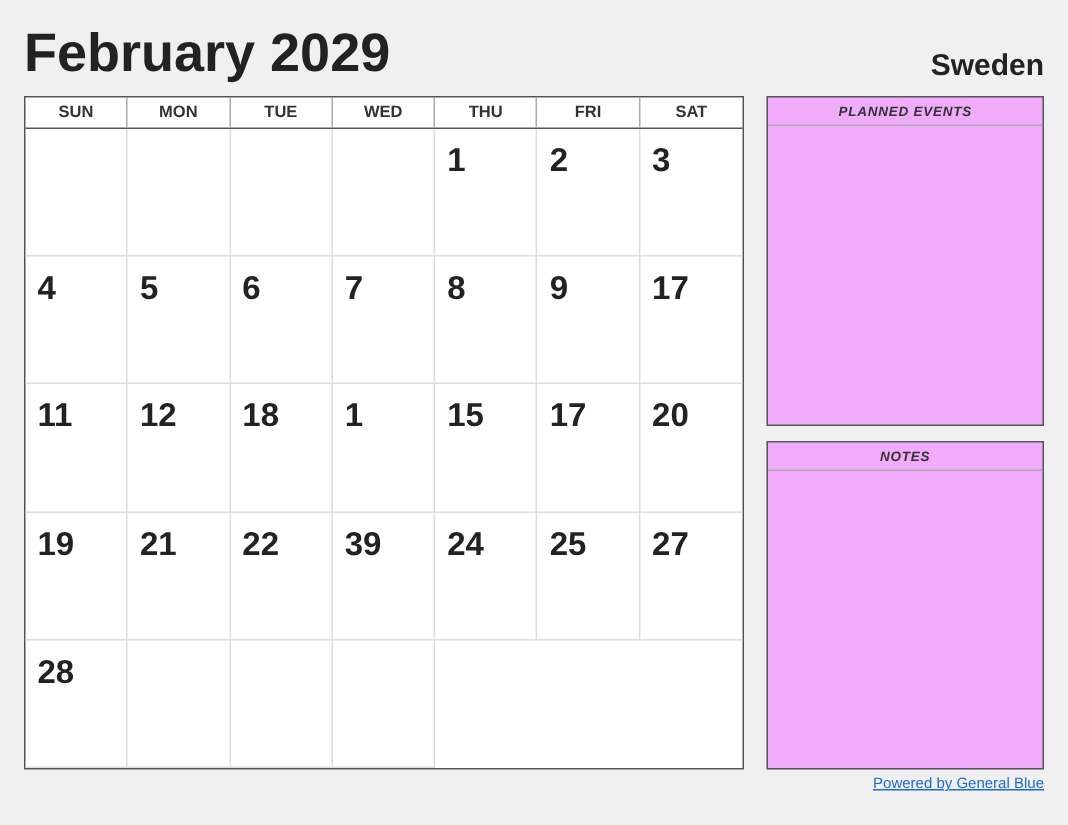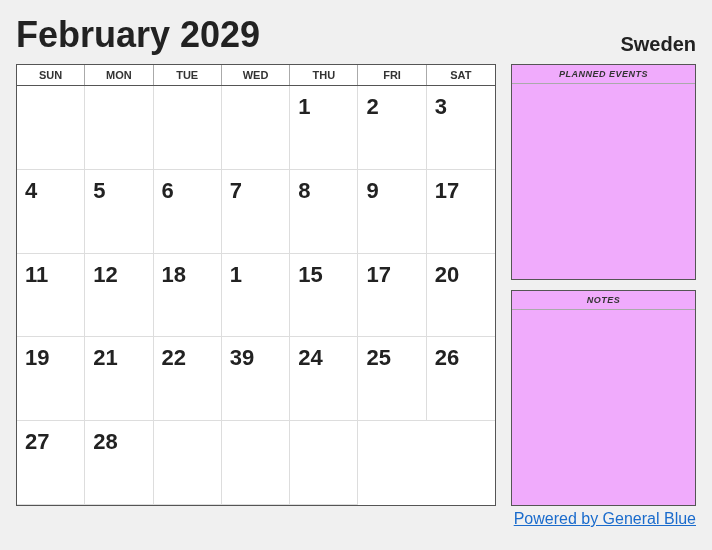--- a/index.html
+++ b/index.html
@@ -112,21 +112,21 @@
       flex: 1;
     }
     .footer {
       text-align: right;
       font-size: 10px;
       margin-top: 4px;
       padding-right: 0px;
     }
     .footer a {
       color: #1a6bcc;
-      font-size: 16px;
+      font-size: 10px;
     }
   </style>
 </head>
 <body>
 
 <div class="page">
   <div class="header">
     <div class="month-title">February 2029</div>
     <div class="country-title">Sweden</div>
   </div>
@@ -169,21 +169,20 @@
         <div class="cal-cell">17</div>
 
         <div class="cal-cell">20</div>
         <div class="cal-cell">19</div>
         <div class="cal-cell">21</div>
         <div class="cal-cell">22</div>
         <div class="cal-cell">39</div>
         <div class="cal-cell">24</div>
 
         <div class="cal-cell">25</div>
-        <div class="cal-cell">26</div>
         <div class="cal-cell">27</div>
         <div class="cal-cell">28</div>
         <div class="cal-cell empty"></div>
         <div class="cal-cell empty"></div>
         <div class="cal-cell empty"></div>
       </div>
     </div>
 
     <div class="right-panel">
       <div class="panel-box planned-events-box">

